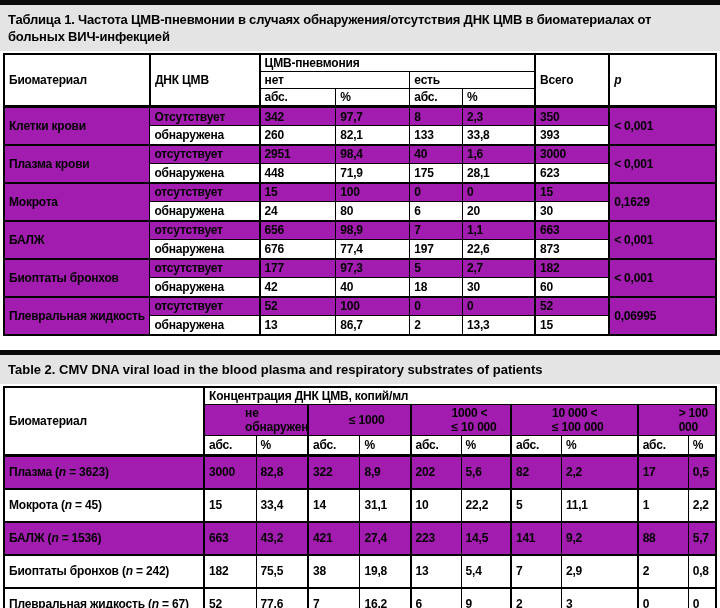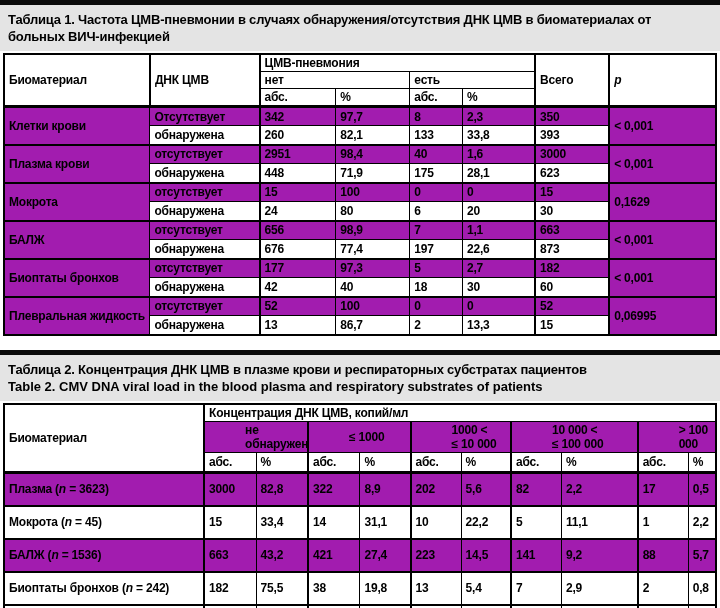--- a/index.html
+++ b/index.html
@@ -212,21 +212,20 @@
         <td class="bl">15</td>
       </tr>
     </tbody>
   </table>
 
   <div class="gap"></div>
 
   <div class="rule"></div>
 
   <div class="caption">
-    <div>Таблица 2. Концентрация ДНК ЦМВ в плазме крови и респираторных субстратах пациентов</div>
     <div class="en">Table 2. CMV DNA viral load in the blood plasma and respiratory substrates of patients</div>
   </div>
 
   <table class="t2">
     <colgroup>
       <col style="width:28.1%">
       <col style="width:7.3%">
         <col style="width:7.3%">
       <col style="width:7.3%">
         <col style="width:7.1%">

